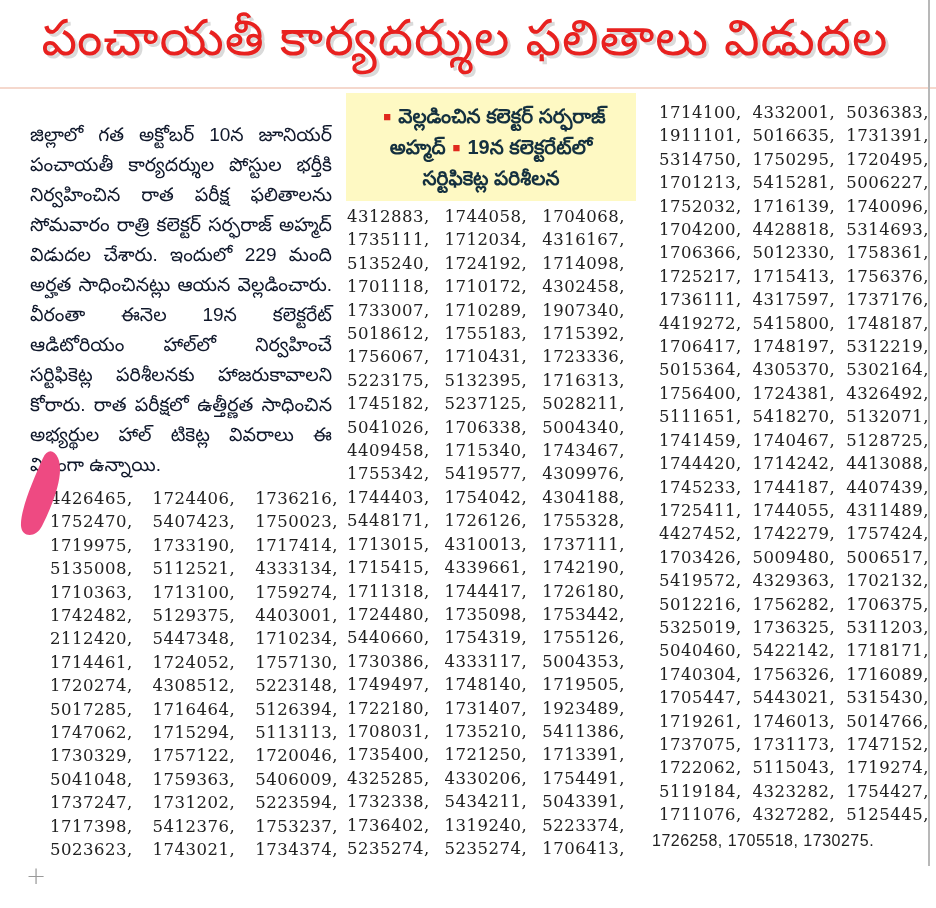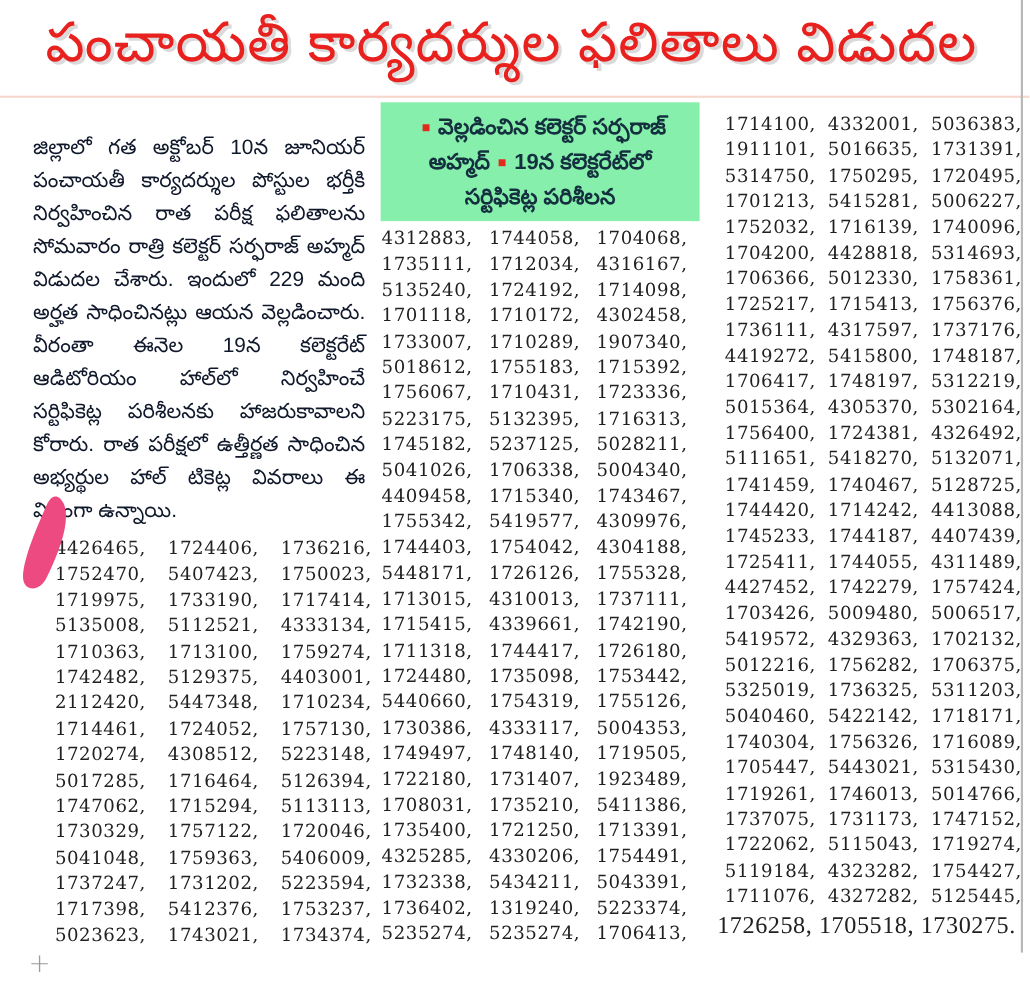--- a/index.html
+++ b/index.html
@@ -20,41 +20,41 @@
   .body-col { position:absolute; top:96px; left:30px; width:302px; }
   .body-text {
     font-size:19px; line-height:30px; color:#0f172a; text-align:justify;margin-top:24px;
   }
   .byline {
     margin-top:8px; text-align:right; font-weight:bold; font-size:16.5px;
     color:#16222e;
   }
   .hl-box {
     position:absolute; left:346px; top:93px; width:290px; height:108px;
-    background:#86efac; box-sizing:border-box; padding:8px 12px;
+    background:#fef9c3; box-sizing:border-box; padding:8px 12px;
     display:flex; align-items:center; justify-content:center;
     text-align:center; font-weight:bold; font-size:20px; line-height:31px;
     color:#14303f;
   }
   .bullet {
     color:#e02a1d; font-size:13px; vertical-align:2px; margin:0 7px;
   }
   .num-grid {
     position:absolute; display:grid; grid-template-columns:1fr 1fr 1fr;
     column-gap:0;
     font-family:"DejaVu Serif", serif; font-size:16.5px; font-weight:500;
     color:#212121; letter-spacing:0.5px;
   }
   .num-cell { text-align:right; line-height:23.4px; white-space:nowrap; }
   #left-grid   { left:30px;  top:487px; width:308px; }
   #middle-grid { left:332px; top:205px; width:293px; }
   #right-grid  { left:648px; top:101px; width:281px; }
   .final-line {
     position:absolute; left:652px; top:829px; line-height:23.4px;
-    font-family:Liberation Serif, serif; font-size:22px; font-weight:500;
+    font-family:Liberation Sans, sans-serif; font-size:16px; font-weight:500;
     color:#212121; letter-spacing:0.5px; white-space:nowrap;
   }
   .pink-mark { position:absolute; left:12px; top:446px; width:62px; height:104px; }
   .plus-mark {
     position:absolute; left:26px; top:862px; color:#9a9a9a;
     font-size:24px; font-weight:300; font-family:"DejaVu Sans", sans-serif;
   }
   .right-rule {
     position:absolute; left:928px; top:0; width:2px; height:866px;
     background:#b8b8b8;

